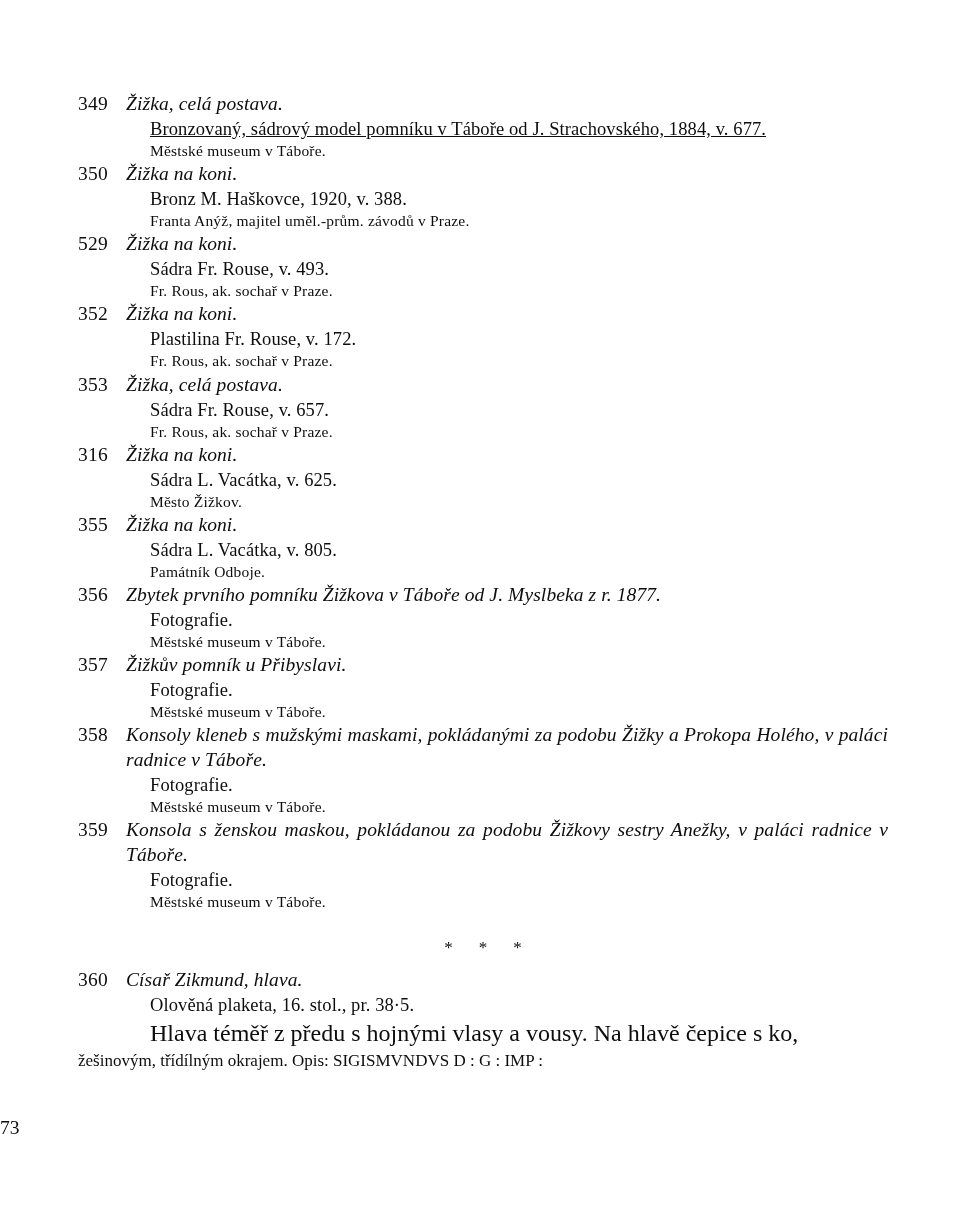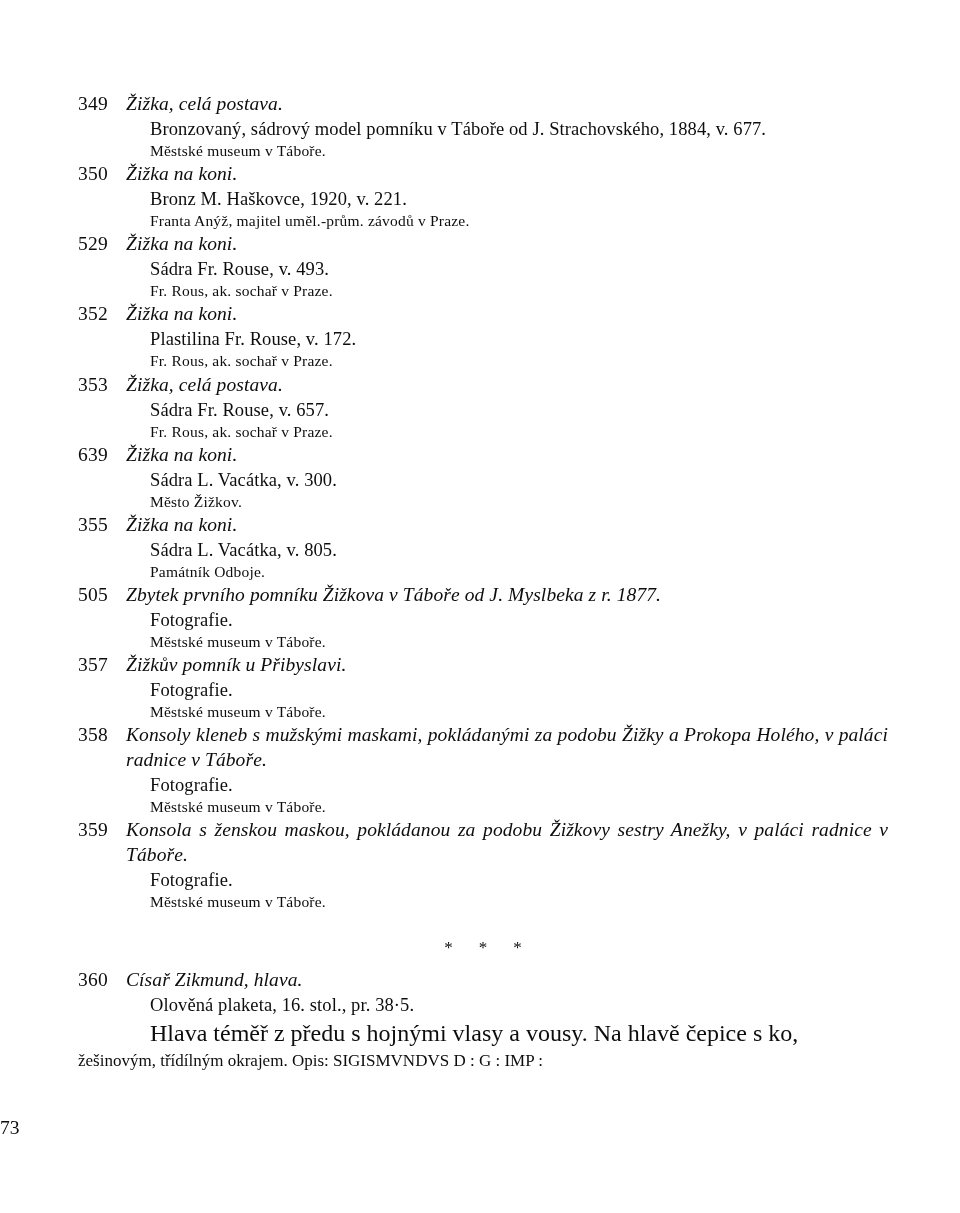--- a/index.html
+++ b/index.html
@@ -55,20 +55,21 @@
   }
   .entry-desc {
     padding-left: 72px;
     font-size: 18.5px;
     line-height: 1.3;
     letter-spacing: 0.1px;
   }
   .entry-desc.justify {
     text-align: justify;
     padding-right: 22px;
+    text-decoration: underline;
   }
   .entry-src {
     padding-left: 72px;
     font-size: 15.5px;
     line-height: 1.3;
     letter-spacing: 0.2px;
   }
   .stars {
     text-align: center;
     letter-spacing: 26px;
@@ -111,21 +112,21 @@
     </div>
     <div class="entry-desc justify">Bronzovaný, sádrový model pomníku v Táboře od J. Strachovského, 1884, v. 677.</div>
     <div class="entry-src">Městské museum v Táboře.</div>
   </div>
 
   <div class="entry">
     <div class="entry-head">
       <span class="entry-num">350</span>
       <span class="entry-title">Žižka na koni.</span>
     </div>
-    <div class="entry-desc">Bronz M. Haškovce, 1920, v. 221.</div>
+    <div class="entry-desc">Bronz M. Haškovce, 1920, v. 388.</div>
     <div class="entry-src">Franta Anýž, majitel uměl.-prům. závodů v Praze.</div>
   </div>
 
   <div class="entry">
     <div class="entry-head">
       <span class="entry-num">529</span>
       <span class="entry-title">Žižka na koni.</span>
     </div>
     <div class="entry-desc">Sádra Fr. Rouse, v. 493.</div>
     <div class="entry-src">Fr. Rous, ak. sochař v Praze.</div>
@@ -144,39 +145,39 @@
     <div class="entry-head">
       <span class="entry-num">353</span>
       <span class="entry-title">Žižka, celá postava.</span>
     </div>
     <div class="entry-desc">Sádra Fr. Rouse, v. 657.</div>
     <div class="entry-src">Fr. Rous, ak. sochař v Praze.</div>
   </div>
 
   <div class="entry">
     <div class="entry-head">
-      <span class="entry-num">639</span>
-      <span class="entry-title">Žižka na koni.</span>
-    </div>
-    <div class="entry-desc">Sádra L. Vacátka, v. 300.</div>
+      <span class="entry-num">316</span>
+      <span class="entry-title">Žižka na koni.</span>
+    </div>
+    <div class="entry-desc">Sádra L. Vacátka, v. 625.</div>
     <div class="entry-src">Město Žižkov.</div>
   </div>
 
   <div class="entry">
     <div class="entry-head">
       <span class="entry-num">355</span>
       <span class="entry-title">Žižka na koni.</span>
     </div>
     <div class="entry-desc">Sádra L. Vacátka, v. 805.</div>
     <div class="entry-src">Památník Odboje.</div>
   </div>
 
   <div class="entry">
     <div class="entry-head">
-      <span class="entry-num">505</span>
+      <span class="entry-num">356</span>
       <span class="entry-title wide">Zbytek prvního pomníku Žižkova v Táboře od J. Myslbeka z r. 1877.</span>
     </div>
     <div class="entry-desc">Fotografie.</div>
     <div class="entry-src">Městské museum v Táboře.</div>
   </div>
 
   <div class="entry">
     <div class="entry-head">
       <span class="entry-num">357</span>
       <span class="entry-title">Žižkův pomník u Přibyslavi.</span>

